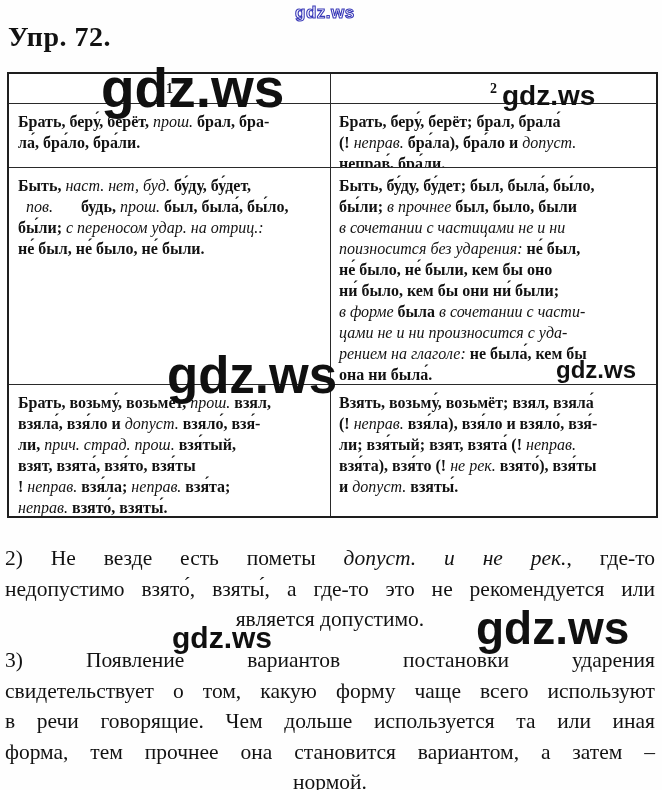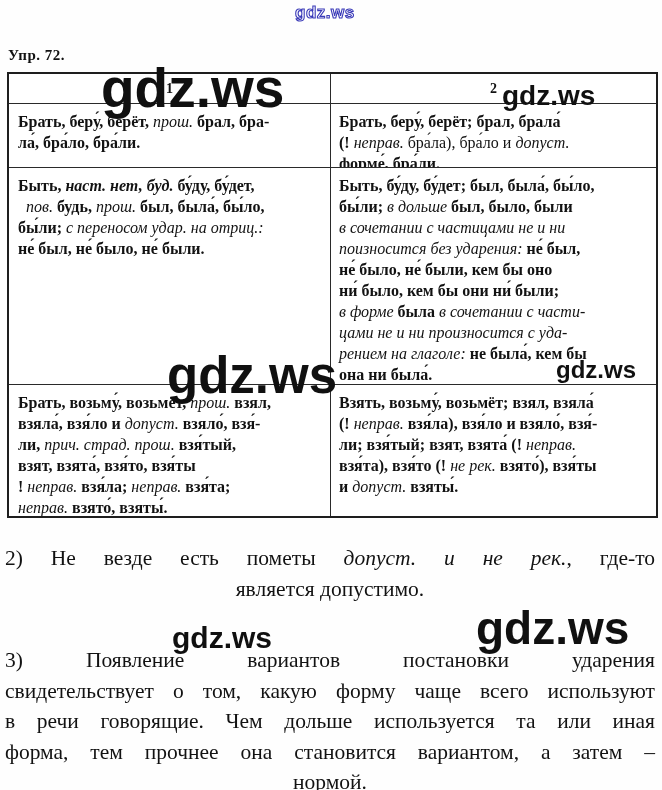--- a/index.html
+++ b/index.html
@@ -1,20 +1,20 @@
 <!DOCTYPE html>
 <html><head>
 <meta charset="utf-8">
 <style>
   html,body{margin:0;padding:0;background:#fefefe;}
   body{position:relative;width:662px;height:790px;overflow:hidden;
        font-family:"Liberation Serif",serif;color:#121212;}
   .abs{position:absolute;}
 
-  #exercise-label{left:8px;top:21px;font-size:15px;font-weight:bold;letter-spacing:0.5px;margin-top:26px;}
+  #exercise-label{left:8px;top:21px;font-size:28px;font-weight:bold;letter-spacing:0.5px;}
 
   
   #dict-table{left:7px;top:72px;width:651px;height:446px;box-sizing:border-box;
               border:2px solid #1e1e1e;display:grid;
               grid-template-columns:322px auto;
               grid-template-rows:30px 64px 217px auto;background:#fff;}
   .cell{box-sizing:border-box;border-right:1.5px solid #2a2a2a;border-bottom:1.5px solid #2a2a2a;
         padding:7px 4px 0 9px;font-size:16px;line-height:21px;white-space:pre-wrap;overflow:hidden;}
   .cell.col2{border-right:none;padding-left:8px;}
   .cell.row-last{border-bottom:none;}
@@ -45,29 +45,29 @@
 
 <div class="abs" id="exercise-label">Упр. 72.</div>
 
 <div class="abs" id="dict-table">
   <div class="cell hdr">1</div>
   <div class="cell hdr col2">2</div>
 
   <div class="cell"><span style="font-weight: bold;">Брать, беру́, берёт, </span><span style="font-style: italic;">прош. </span><span style="font-weight: bold;">брал, бра-
 ла́, бра́ло, бра́ли.</span></div>
   <div class="cell col2"><span style="font-weight: bold;">Брать, беру́, берёт; брал, брала́
-(! </span><span style="font-style: italic;">неправ. </span><span style="font-weight: normal;">бра́ла), бра́ло и </span><span style="font-style: italic;">допуст.
-</span><span style="font-weight: bold;">форме́, бра́ли.</span></div>
+(! </span><span style="font-style: italic;">неправ. </span><span style="font-weight: bold;">бра́ла), бра́ло и </span><span style="font-style: italic;">допуст.
+</span><span style="font-weight: bold;">неправ́, бра́ли.</span></div>
 
-  <div class="cell"><span style="font-weight: bold;">Быть, </span><span style="font-style: italic; font-weight: bold;">наст. нет, буд. </span><span style="font-weight: bold;">бу́ду, бу́дет,
-</span><span style="font-style: italic; margin-left: 8px;">пов. </span><span style="font-weight: bold;">будь, </span><span style="font-style: italic;">прош. </span><span style="font-weight: bold;">был, была́, бы́ло,
+  <div class="cell"><span style="font-weight: bold;">Быть, </span><span style="font-style: italic;">наст. нет, буд. </span><span style="font-weight: bold;">бу́ду, бу́дет,
+</span><span style="font-style: italic; margin-left: 8px;">пов. </span><span style="font-weight: bold; margin-left: 24px;">будь, </span><span style="font-style: italic;">прош. </span><span style="font-weight: bold;">был, была́, бы́ло,
 бы́ли; </span><span style="font-style: italic;">с переносом удар. на отриц.:</span><span style="font-weight: bold;">
 не́ был, не́ было, не́ были.</span></div>
   <div class="cell col2"><span style="font-weight: bold;">Быть, бу́ду, бу́дет; был, была́, бы́ло,
-бы́ли; </span><span style="font-style: italic;">в дольше </span><span style="font-weight: bold; margin-top: 27px;">был, было, были
+бы́ли; </span><span style="font-style: italic;">в прочнее </span><span style="font-weight: bold; margin-top: 27px;">был, было, были
 </span><span style="font-style: italic;">в сочетании с частицами не и ни
 поизносится без ударения: </span><span style="font-weight: bold;">не́ был,
 не́ было, не́ были, кем бы оно
 ни́ было, кем бы они ни́ были;
 </span><span style="font-style: italic;">в форме </span><span style="font-weight: bold;">была </span><span style="font-style: italic;">в сочетании с части-
 цами не и ни произносится с уда-
 рением на глаголе: </span><span style="font-weight: bold;">не была́, кем бы
 она ни была́.</span></div>
 
   <div class="cell row-last"><span style="font-weight: bold;">Брать, возьму́, возьмёт, </span><span style="font-style: italic;">прош. </span><span style="font-weight: bold;">взял,
@@ -78,20 +78,21 @@
 </span><span style="font-style: italic;">неправ. </span><span style="font-weight: bold;">взято́, взяты́.</span></div>
   <div class="cell col2 row-last"><span style="font-weight: bold;">Взять, возьму́, возьмёт; взял, взяла́
 (! </span><span style="font-style: italic;">неправ. </span><span style="font-weight: bold;">взя́ла), взя́ло и взяло́, взя́-
 ли; взя́тый; взят, взята́ (! </span><span style="font-style: italic;">неправ.
 </span><span style="font-weight: bold;">взя́та), взя́то (! </span><span style="font-style: italic;">не рек. </span><span style="font-weight: bold;">взято́), взя́ты
 и </span><span style="font-style: italic;">допуст. </span><span style="font-weight: bold;">взяты́.</span></div>
 </div>
 
 <div class="abs para" id="para-2">
     <div class="tline just"><span>2) Не везде есть пометы </span><span style="font-style: italic; margin-top: 29px;">допуст. и не рек.</span><span>, где-то</span></div>
+    <div class="tline just"><span>недопустимо взято́, взяты́, а где-то это не рекомендуется или</span></div>
     <div class="tline"><span>является допустимо.</span></div>
   </div>
 <div class="abs para" id="para-3">
     <div class="tline just"><span>3) Появление вариантов постановки ударения</span></div>
     <div class="tline just"><span>свидетельствует о том, какую форму чаще всего используют</span></div>
     <div class="tline just"><span>в речи говорящие. Чем дольше используется та или иная</span></div>
     <div class="tline just"><span>форма, тем прочнее она становится вариантом, а затем –</span></div>
     <div class="tline"><span>нормой.</span></div>
   </div>
 

